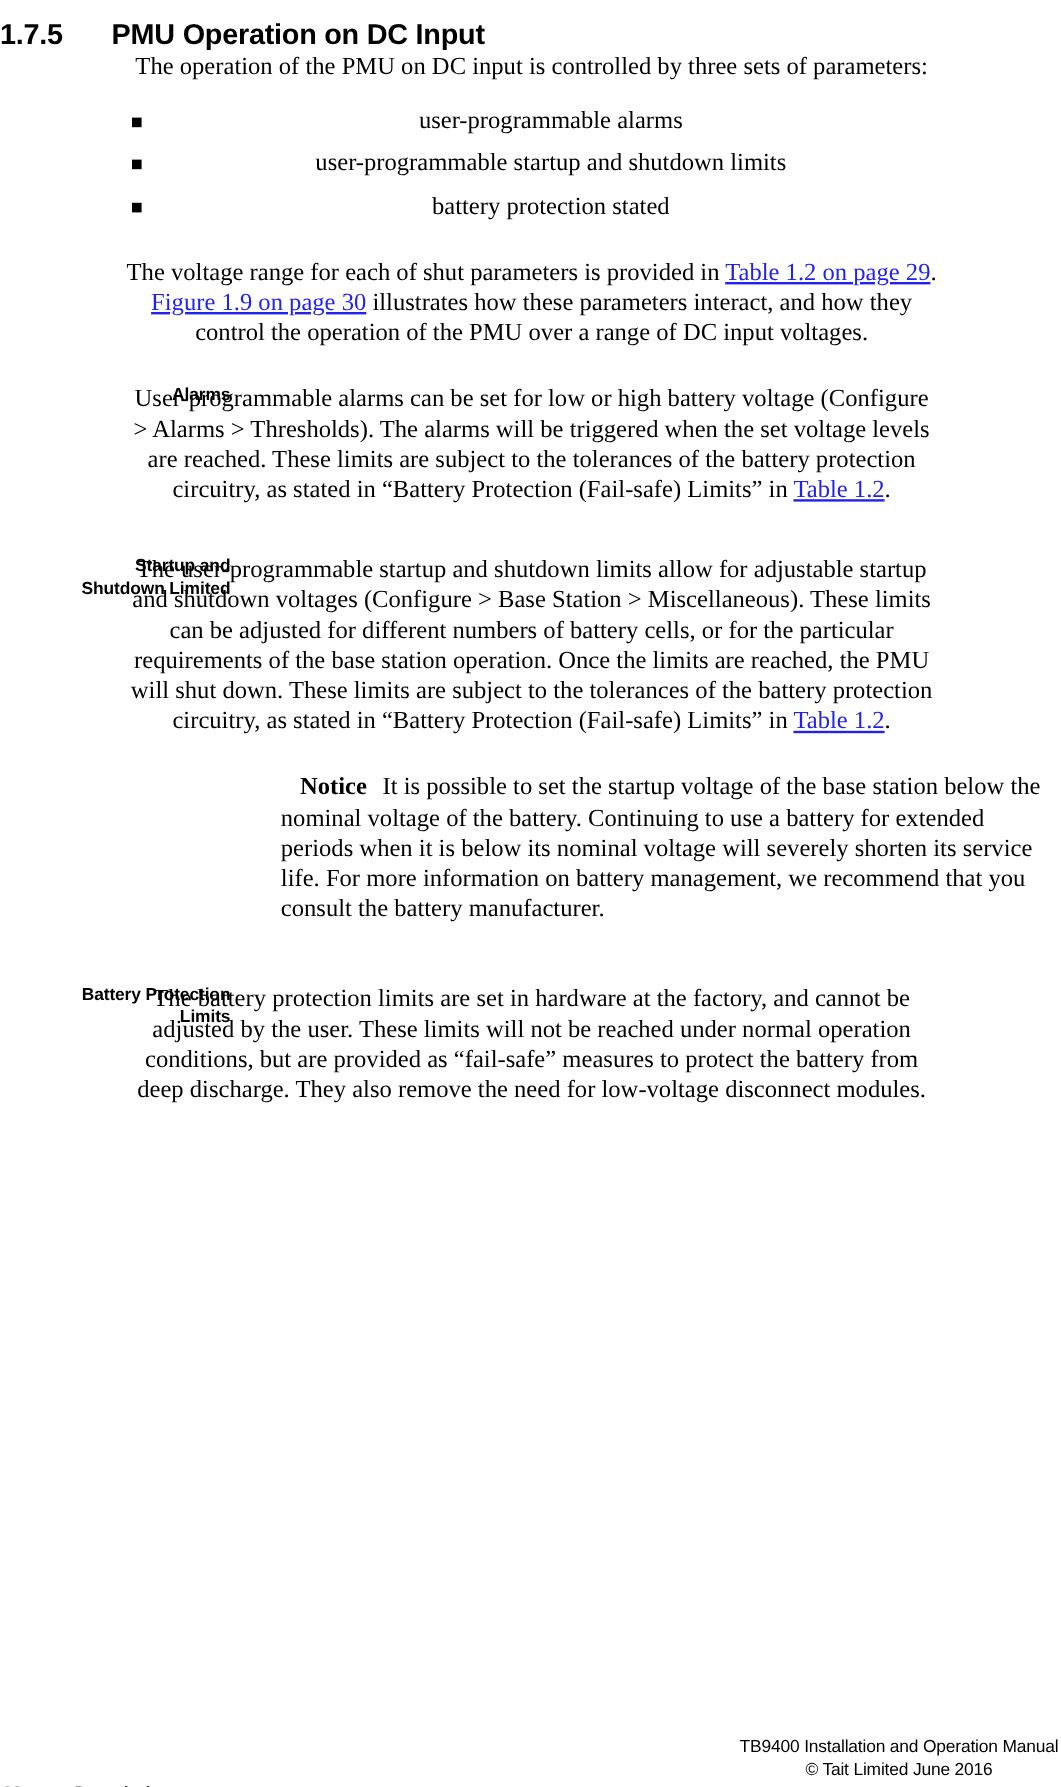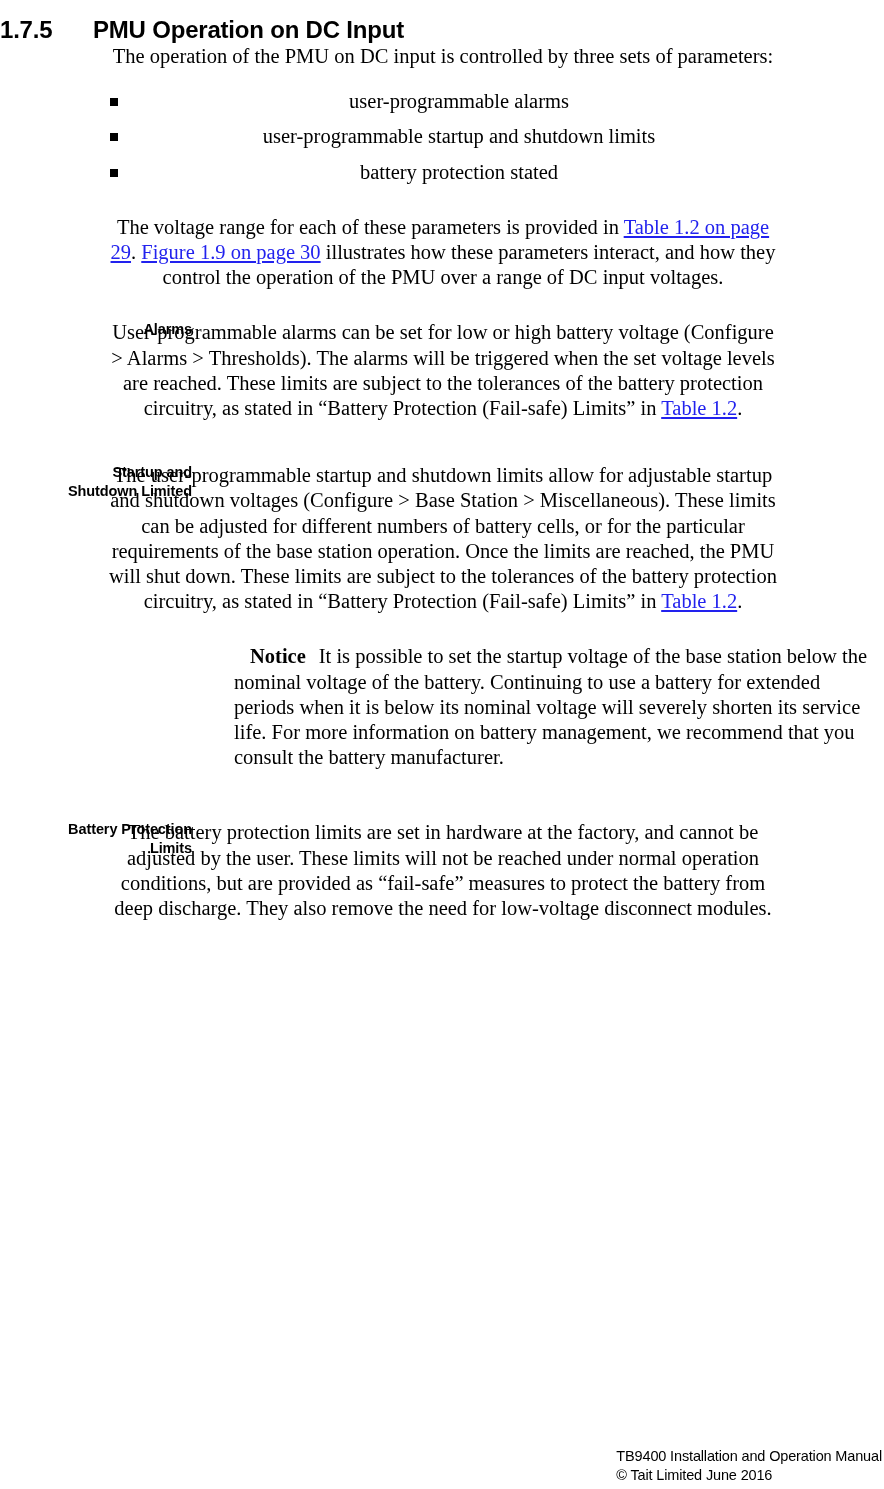--- a/index.html
+++ b/index.html
@@ -146,21 +146,21 @@
   }
   .footer-left .pagenum {
     display: inline-block;
     width: 60px;
     margin-top: 36px;
   }
   .footer-right {
     position: absolute;
     right: 2px;
     top: 2px;
-    text-align: left;
+    text-align: center;
     font-size: 14.5px;
     line-height: 19px;
     letter-spacing: -0.15px;
     white-space: nowrap;
   }
   .footer-right div { display: block; }
 </style>
 </head>
 <body>
 
@@ -196,21 +196,21 @@
             <span>battery protection stated</span>
           </li>
         </ul>
       </div>
     </div>
 
     <div class="gap-md"></div>
 
     <div class="block">
       <div class="body-col">
-        <p class="para"><span>The voltage range for each of these parameters is provided in </span><a class="xref" href="#">Table 1.2 on page 29</a><span>. </span><a class="xref" href="#">Figure 1.9 on page 30</a><span> illustrates how these parameters interact, and how they control the operation of the PMU over a range of DC input voltages.</span></p>
+        <p class="para"><span>The voltage range for each of shut parameters is provided in </span><a class="xref" href="#">Table 1.2 on page 29</a><span>. </span><a class="xref" href="#">Figure 1.9 on page 30</a><span> illustrates how these parameters interact, and how they control the operation of the PMU over a range of DC input voltages.</span></p>
       </div>
     </div>
 
     <div class="gap-lg"></div>
 
     <div class="block">
       <div class="margin-label">Alarms</div>
       <div class="body-col">
         <p class="para"><span>User-programmable alarms can be set for low or high battery voltage (Configure &gt; Alarms &gt; Thresholds). The alarms will be triggered when the set voltage levels are reached. These limits are subject to the tolerances of the battery protection circuitry, as stated in “Battery Protection (Fail-safe) Limits” in </span><a class="xref" href="#">Table 1.2</a><span>.</span></p>
       </div>

